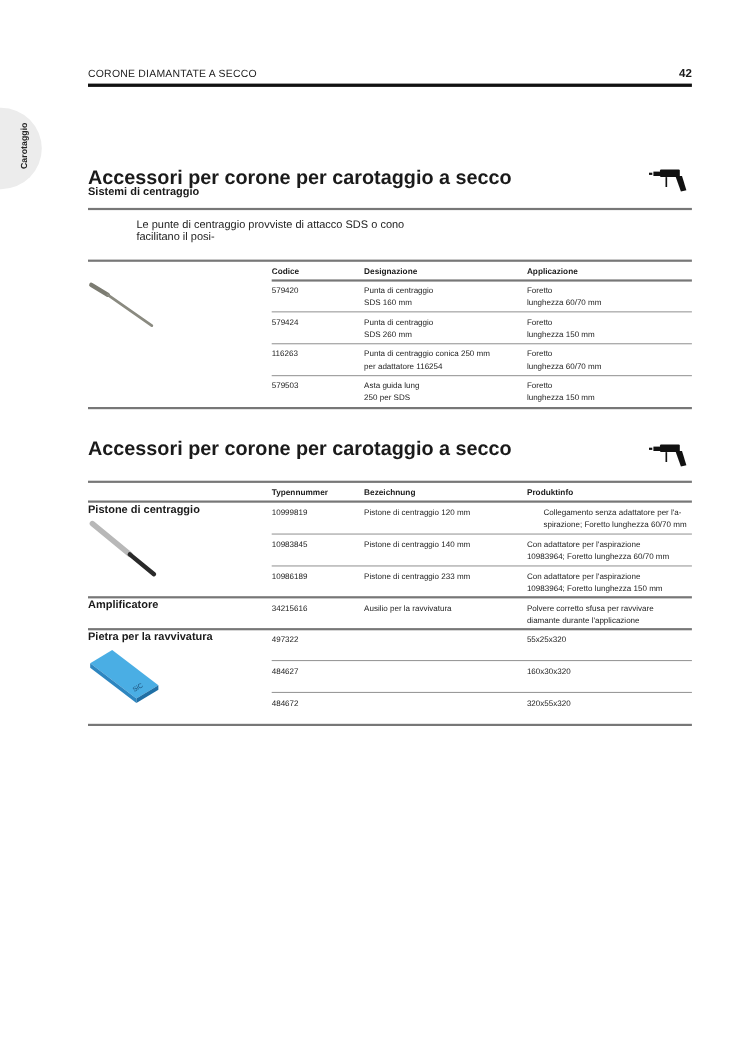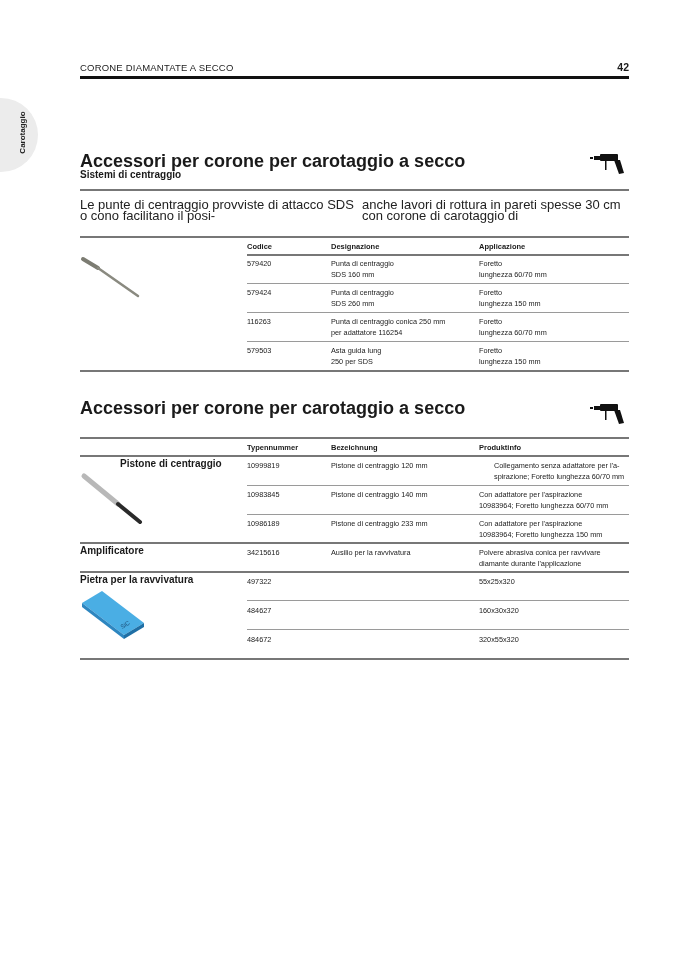--- a/index.html
+++ b/index.html
@@ -9,21 +9,21 @@
   .tab { left:-40px; top:98px; width:78px; height:74px; background:#ececec; border-radius:0 40px 40px 0; }
   .tab-label { left:-8px; top:128px; width:60px; text-align:center; transform:rotate(-90deg);
                font-size:8px; font-weight:bold; color:#222; }
   .header-title { left:80px; top:62px; font-size:9.5px; letter-spacing:0.2px; color:#222; }
   .page-num { right:49px; top:61px; font-size:10.5px; font-weight:bold; }
   .header-rule { left:80px; top:76px; width:549px; height:3px; background:#111; }
   h2 { margin:0; font-size:18px; font-weight:bold; }
   .sub { font-size:10px; font-weight:bold; }
   .rule { height:2px; background:#777; }
   .thin { height:1px; background:#9a9a9a; }
-  .para { font-size:13px; line-height:11px; color:#222; }
+  .para { font-size:10px; line-height:11px; color:#222;margin-left:44px; }
   .th { font-size:7.5px; font-weight:bold; }
   .td { font-size:7.3px; line-height:11px; color:#222; }
   .rowlabel { font-size:10px; font-weight:bold; }
   .drill { width:36px; height:22px; }
 </style>
 </head>
 <body>
 
 <div class="abs tab"></div>
 <div class="abs tab-label">Carotaggio</div>
@@ -40,21 +40,20 @@
   <rect x="10" y="1" width="18" height="7" rx="1" fill="#111"></rect>
   <rect x="15" y="8" width="1.5" height="9" fill="#111"></rect>
   <polygon points="24,7 30,7 34,20 29,21" fill="#111"></polygon>
 </svg>
 <div class="abs rule" style="left:80px;top:189px;width:549px;"></div>
 
 <div class="abs para" style="left:80px;top:199px;width:275px;">
   <div>Le punte di centraggio provviste di attacco SDS o cono facilitano il posi-</div>
 </div>
 <div class="abs para" style="left:362px;top:199px;width:270px;">
-  <div>anche lavori di rottura in pareti spesse 30 cm con corone di carotaggio di</div>
 </div>
 
 <div class="abs rule" style="left:80px;top:236px;width:549px;"></div>
 <div class="abs th" style="left:247px;top:242px;">Codice</div>
 <div class="abs th" style="left:331px;top:242px;text-align:right;">Designazione</div>
 <div class="abs th" style="left:479px;top:242px;">Applicazione</div>
 <div class="abs rule" style="left:247px;top:254px;width:382px;"></div>
 
 <svg class="abs" style="left:80px;top:256px;" width="62" height="44" viewBox="0 0 62 44">
   <line x1="3" y1="3" x2="18" y2="12" stroke="#7c7c72" stroke-width="4" stroke-linecap="round"></line>
@@ -112,21 +111,21 @@
   <rect x="10" y="1" width="18" height="7" rx="1" fill="#111"></rect>
   <rect x="15" y="8" width="1.5" height="9" fill="#111"></rect>
   <polygon points="24,7 30,7 34,20 29,21" fill="#111"></polygon>
 </svg>
 <div class="abs rule" style="left:80px;top:437px;width:549px;"></div>
 <div class="abs th" style="left:247px;top:443px;">Typennummer</div>
 <div class="abs th" style="left:331px;top:443px;">Bezeichnung</div>
 <div class="abs th" style="left:479px;top:443px;">Produktinfo</div>
 <div class="abs rule" style="left:80px;top:455px;width:549px;"></div>
 
-<div class="abs rowlabel" style="left:80px;top:458px;margin-left:40px;">Pistone di centraggio</div>
+<div class="abs rowlabel" style="left:80px;top:458px;">Pistone di centraggio</div>
 <svg class="abs" style="left:80px;top:472px;" width="66" height="54" viewBox="0 0 66 54">
   <line x1="4" y1="4" x2="38" y2="32" stroke="#b8b8b8" stroke-width="5" stroke-linecap="round"></line>
   <line x1="38" y1="32" x2="60" y2="50" stroke="#2a2a2a" stroke-width="4" stroke-linecap="round"></line>
 </svg>
 
 <div class="abs td" style="left:247px;top:460px;">10999819</div>
 <div class="abs td" style="left:331px;top:460px;">Pistone di centraggio 120 mm</div>
 <div class="abs td" style="left:479px;top:460px;margin-left:15px;">
     <div>Collegamento senza adattatore per l'a-</div>
     <div>spirazione; Foretto lunghezza 60/70 mm</div>
@@ -146,21 +145,21 @@
 <div class="abs td" style="left:479px;top:518px;">
     <div>Con adattatore per l'aspirazione</div>
     <div>10983964; Foretto lunghezza 150 mm</div>
   </div>
 <div class="abs rule" style="left:80px;top:542px;width:549px;"></div>
 
 <div class="abs rowlabel" style="left:80px;top:545px;">Amplificatore</div>
 <div class="abs td" style="left:247px;top:547px;">34215616</div>
 <div class="abs td" style="left:331px;top:547px;">Ausilio per la ravvivatura</div>
 <div class="abs td" style="left:479px;top:547px;">
-    <div>Polvere abrasiva conica per ravvivare</div>
+    <div>Polvere corretto sfusa per ravvivare</div>
     <div>diamante  durante l'applicazione</div>
   </div>
 <div class="abs rule" style="left:80px;top:571px;width:549px;"></div>
 
 <div class="abs rowlabel" style="left:80px;top:574px;">Pietra per la ravvivatura</div>
 <svg class="abs" style="left:80px;top:589px;" width="66" height="52" viewBox="0 0 66 52">
   <polygon points="2,14 22,2 64,34 44,46" fill="#4aaee4"></polygon>
   <polygon points="2,14 44,46 44,50 2,18" fill="#2d86c0"></polygon>
   <polygon points="44,46 64,34 64,38 44,50" fill="#1f6fa5"></polygon>
   <text x="42" y="40" font-size="6" fill="#1d4f78" transform="rotate(-30 42 40)">SiC</text>

